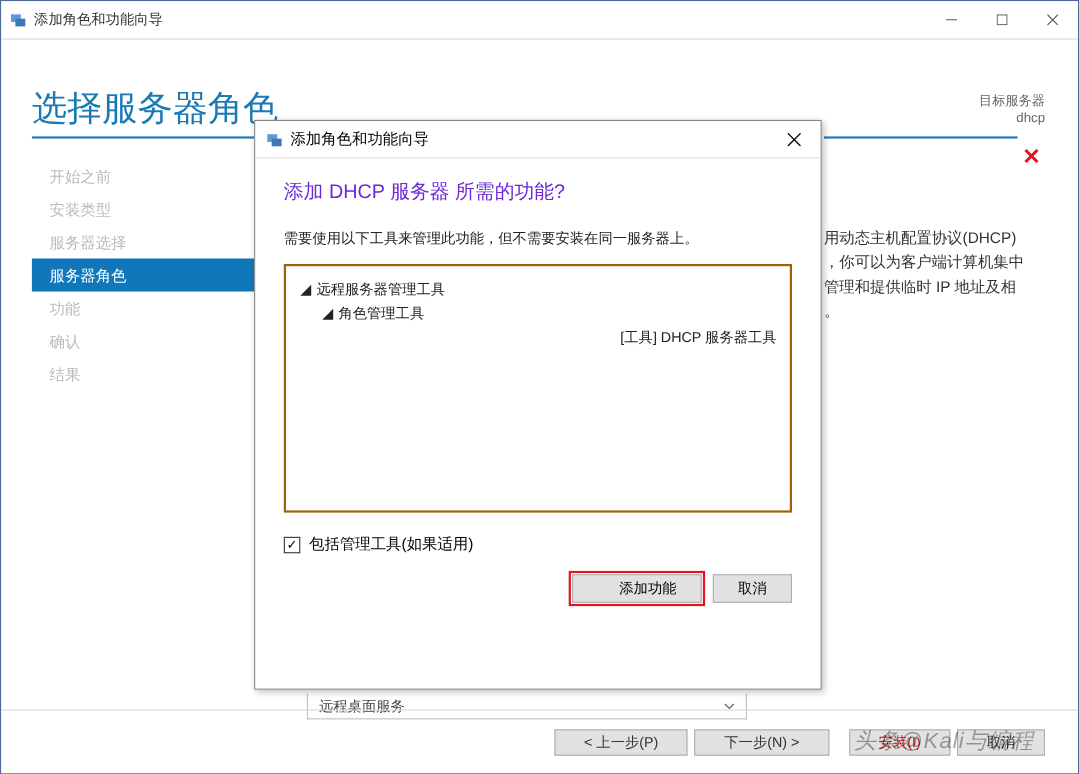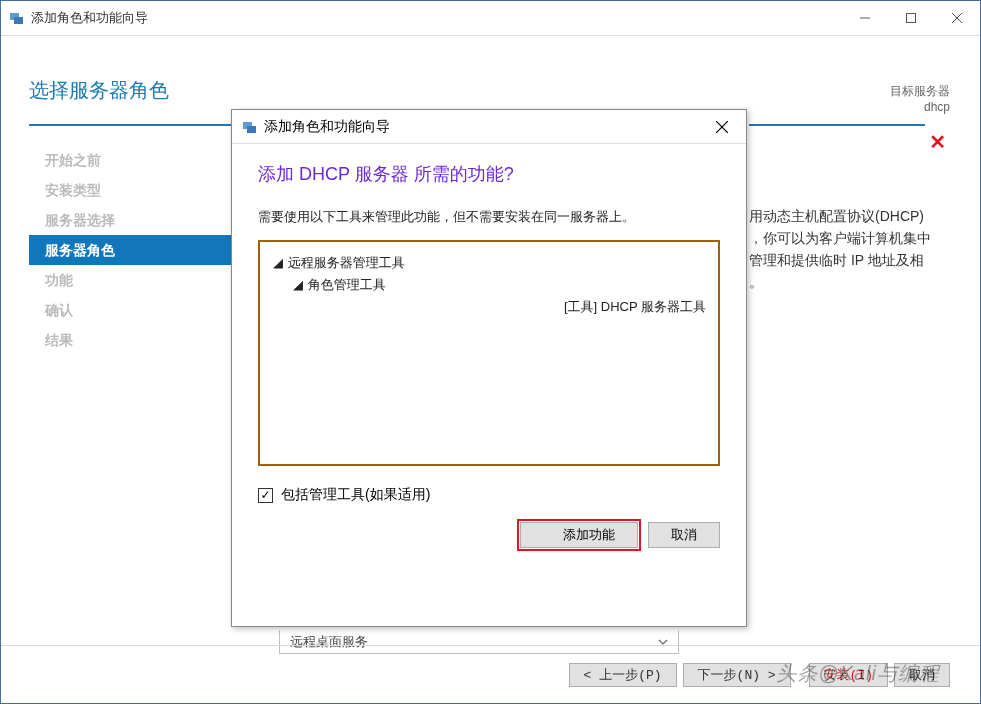--- a/index.html
+++ b/index.html
@@ -6,32 +6,32 @@
   html, body { margin: 0; padding: 0; font-family: "Microsoft YaHei", "Segoe UI", sans-serif; font-size: 14px; background: #fff; color: #000; }
   .window { width: 981px; height: 704px; border: 1px solid #4b6b9e; position: relative; background: #fff; }
   .titlebar { height: 34px; display: flex; align-items: center; padding-left: 8px; }
   .title-icon { width: 16px; height: 16px; margin-right: 6px; display: inline-flex; align-items: center; justify-content: center; }
   .title-text { font-size: 13px; color: #333; flex: 1; }
   .win-buttons { display: flex; }
   .win-btn { width: 46px; height: 30px; display: flex; align-items: center; justify-content: center; color: #333; }
   .win-btn svg { stroke: #555; }
   .content { position: relative; height: calc(100% - 34px); }
   .rule-top { border-top: 1px solid #d9d9d9; position: absolute; top: 0; left: 0; right: 0; }
-  .heading { position: absolute; left: 28px; top: 42px; font-size: 20px; color: #1a7ab4; font-weight: 300; }
+  .heading { position: absolute; left: 28px; top: 42px; font-size: 32px; color: #1a7ab4; font-weight: 300; }
   .target-server { position: absolute; right: 30px; top: 48px; text-align: right; font-size: 12px; color: #666; }
   .red-x { position: absolute; right: 34px; top: 95px; color: #e81123; font-weight: bold; font-size: 20px; }
   .blue-line { position: absolute; top: 89px; height: 2px; background: #2477b5; }
   .blue-line.left { left: 28px; width: 202px; }
   .blue-line.right { left: 748px; right: 55px; }
-  .sidebar { position: absolute; left: 28px; top: 110px; width: 202px; font-weight: bold; }
+  .sidebar { position: absolute; left: 28px; top: 110px; width: 202px; }
   .side-item { height: 30px; line-height: 30px; padding-left: 16px; font-size: 14px; color: #bbb; }
   .side-item.active { background: #1177bb; color: #fff; }
   .description-bg { position: absolute; left: 748px; top: 170px; width: 205px; font-size: 14px; color: #333; line-height: 22px; }
   .bottom-bar { position: absolute; left: 0; right: 0; bottom: 0; height: 58px; border-top: 1px solid #d9d9d9; display: flex; justify-content: flex-end; align-items: center; padding-right: 30px; gap: 6px; }
-  .wiz-btn { height: 24px; padding: 0 14px; border: 1px solid #adadad; background: #e1e1e1; font-size: 13px; color: #333; font-family: Liberation Mono, monospace; }
+  .wiz-btn { height: 24px; padding: 0 26px; border: 1px solid #adadad; background: #e1e1e1; font-size: 13px; color: #333; }
   .watermark { position: absolute; right: 40px; bottom: 16px; font-size: 20px; color: rgba(0,0,0,0.35); font-style: italic; pointer-events: none; letter-spacing: 1px;}
 
   
   .overlay { position: absolute; left: 230px; top: 74px; width: 516px; height: 518px; background: #fff; border: 1px solid #888; box-shadow: 2px 2px 6px rgba(0,0,0,0.25); }
   .dlg-title { height: 34px; display: flex; align-items: center; padding-left: 10px; border-bottom: 1px solid #ddd; }
   .dlg-close { width: 40px; height: 30px; display: flex; align-items: center; justify-content: center; margin-left: auto; margin-right: 4px;}
   .dlg-body { padding: 18px 26px 10px 26px; }
   .dlg-header { color: #6d28d9; font-size: 18px; font-weight: 400; margin-bottom: 22px; }
   .dlg-desc { font-size: 13px; color: #222; margin-bottom: 14px; }
   .tree-box { border: 2px solid #a16207; height: 226px; padding: 10px 12px; font-size: 13px; color: #222; }

